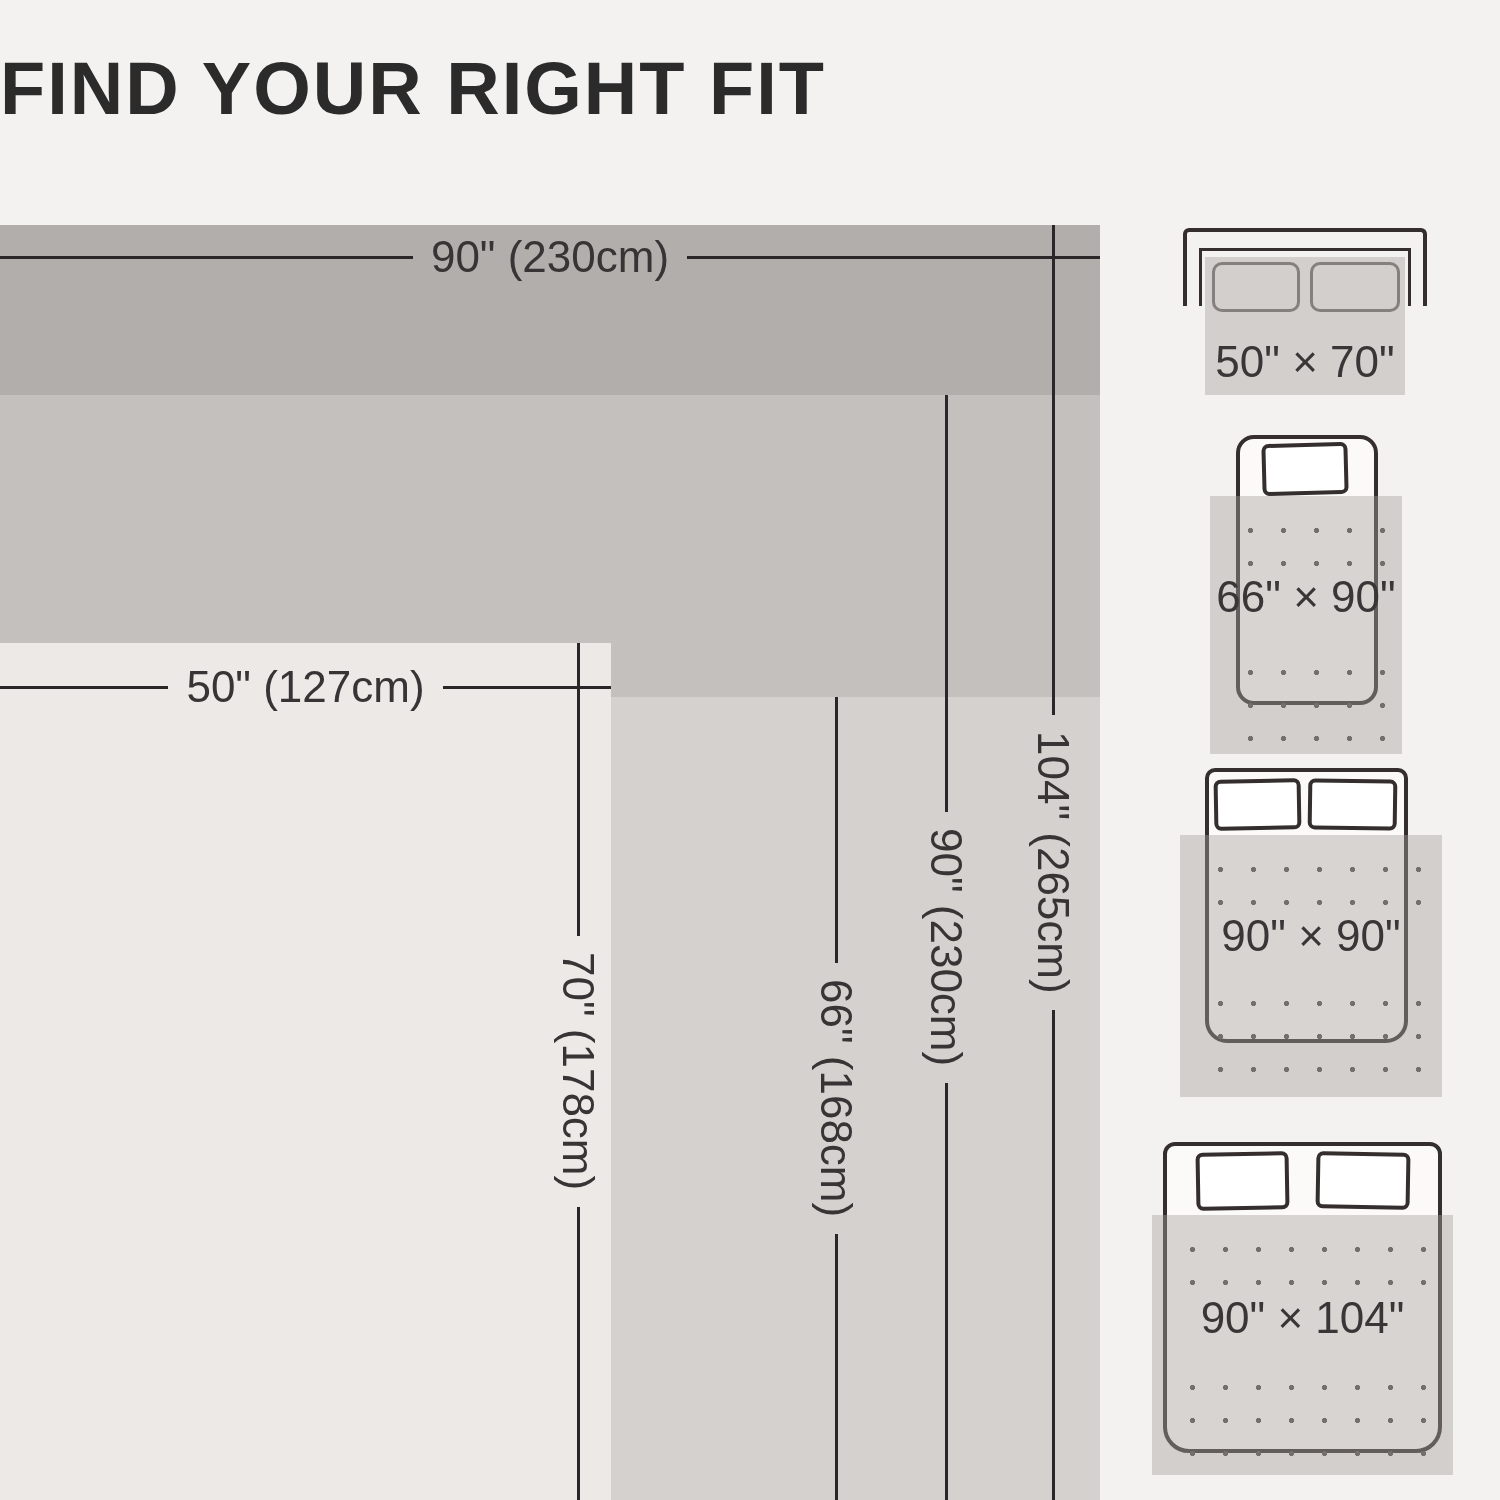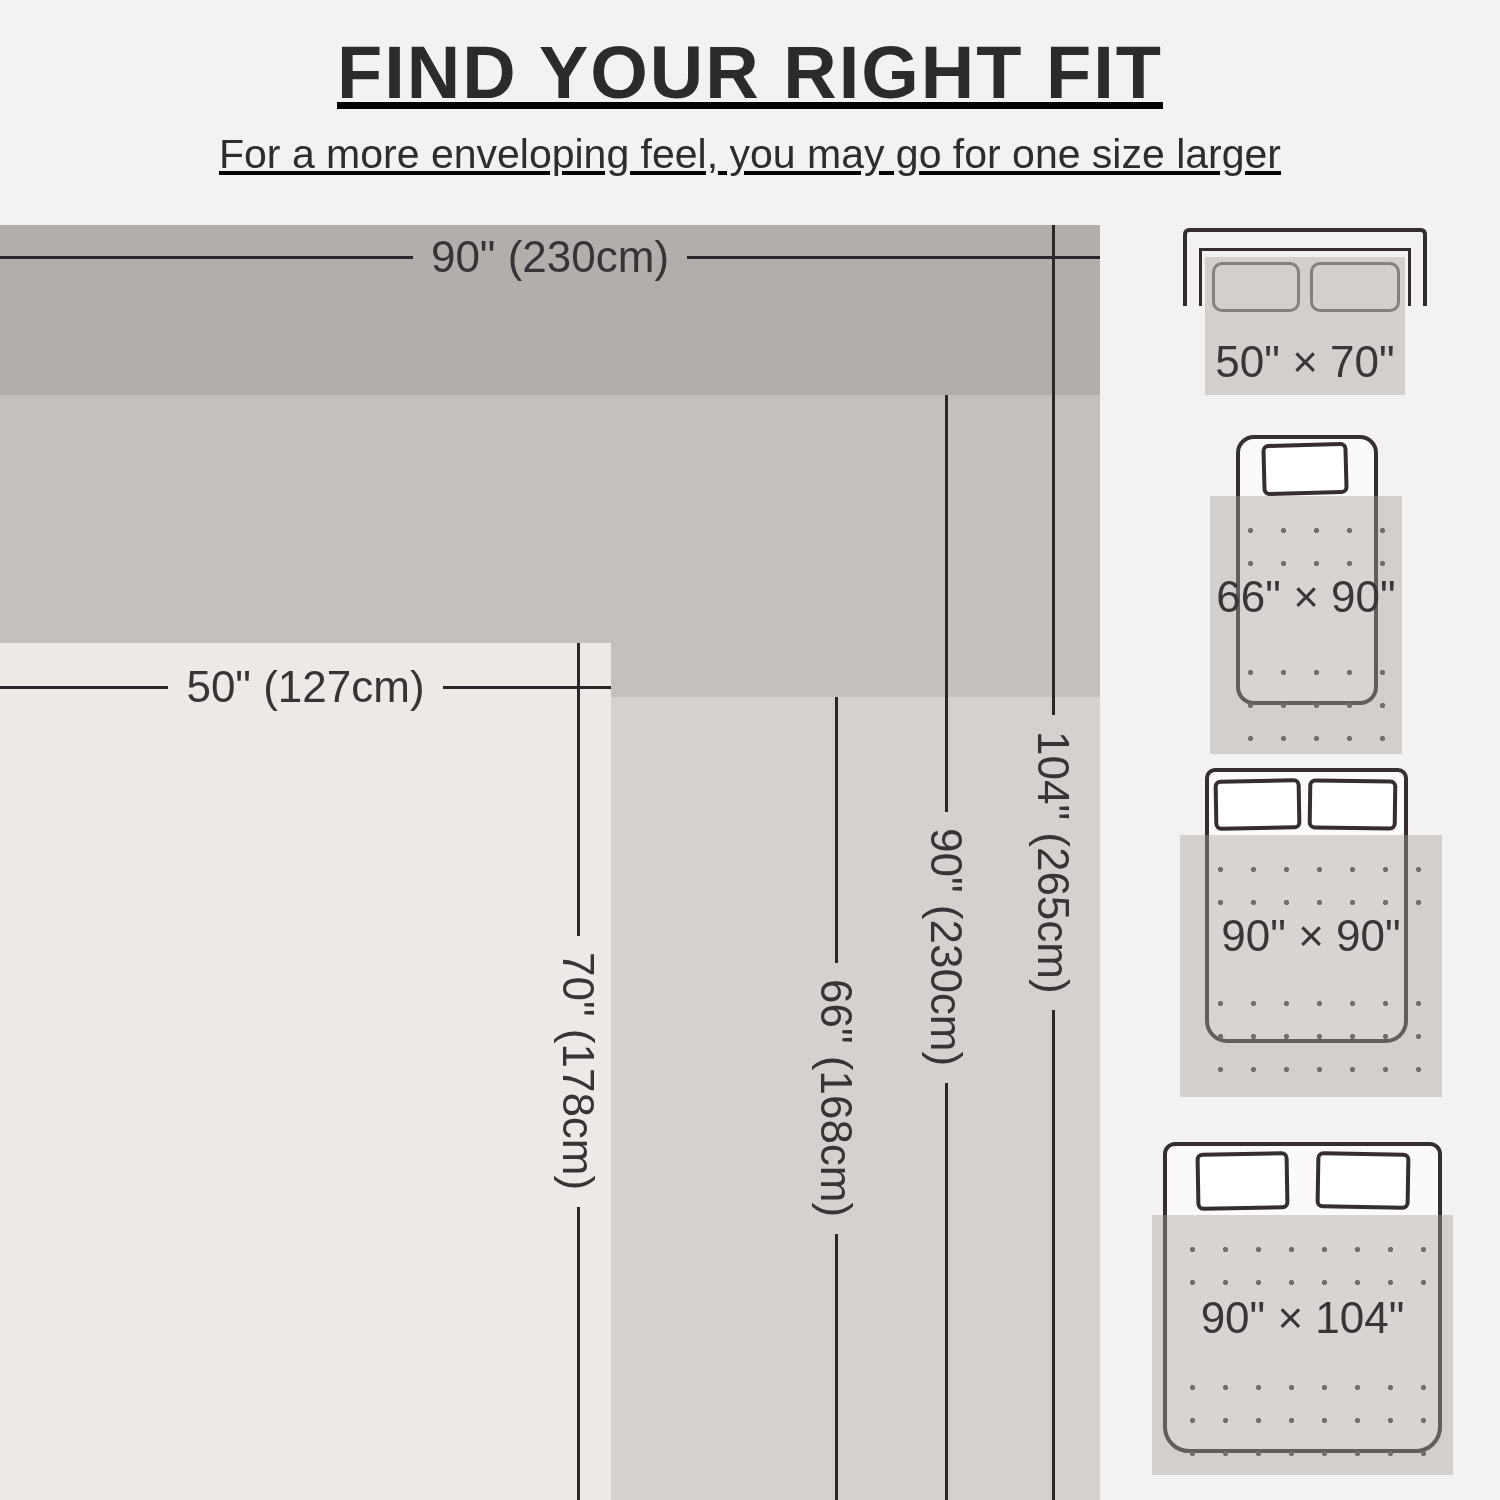--- a/index.html
+++ b/index.html
@@ -7,21 +7,21 @@
   .canvas {
     position: relative;
     width: 1500px;
     height: 1500px;
     background: #f4f2f0;
     overflow: hidden;
     font-family: "Liberation Sans", sans-serif;
   }
 
   
-  .header { position: absolute; top: 0; left: 0; width: 100%; text-align: center; z-index: 5; text-decoration: underline; }
+  .header { position: absolute; top: 16px; left: 0; width: 100%; z-index: 5; }
   .title {
     margin-top: 30px;
     font-size: 74px;
     font-weight: bold;
     letter-spacing: 2px;
     color: #2c2b2b;
   }
   .subtitle {
     margin-top: 16px;
     font-size: 41px;
@@ -129,21 +129,20 @@
   .king-blanket .dots-a { top:8px;   height:72px; }
   .king-blanket .dots-b { top:146px; height:106px; }
 </style>
 </head>
 <body>
 
 <div class="canvas">
 
   <div class="header">
     <div class="title">FIND YOUR RIGHT FIT</div>
-    <div class="subtitle">For a more enveloping feel, you may go for one size larger</div>
   </div>
 
   <div>
     <div class="rect band-104"></div>
     <div class="rect band-90"></div>
     <div class="rect band-66"></div>
     <div class="rect rect-50"></div>
 
     <div class="dim dim-h" id="dim-w90">
       <span class="seg"></span>

